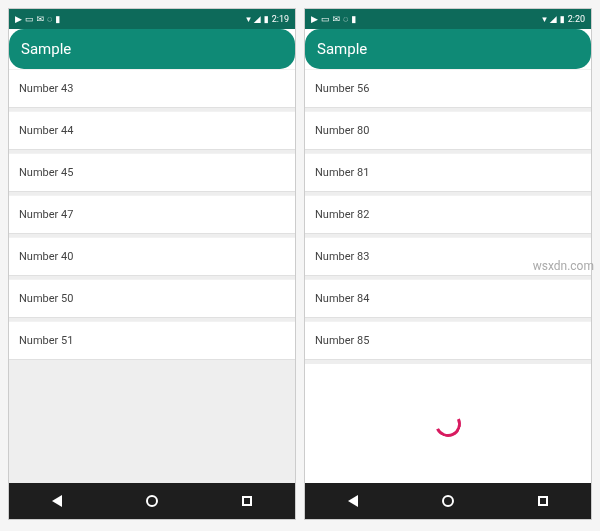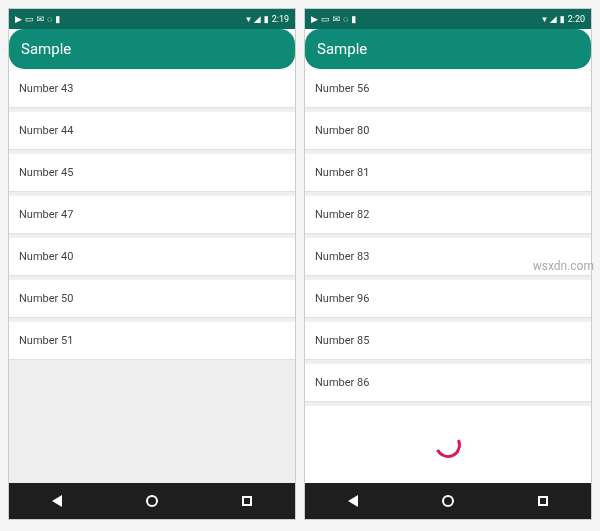--- a/index.html
+++ b/index.html
@@ -183,23 +183,22 @@
   </div>
   <div class="app-bar">
     <span>Sample</span>
   </div>
   <div class="list-wrap">
     <div class="list-item"><span>Number 56</span></div>
     <div class="list-item"><span>Number 80</span></div>
     <div class="list-item"><span>Number 81</span></div>
     <div class="list-item"><span>Number 82</span></div>
     <div class="list-item"><span>Number 83</span></div>
-    <div class="list-item"><span>Number 96</span></div>
+    <div class="list-item"><span>Number 84</span></div>
     <div class="list-item"><span>Number 85</span></div>
-    <div class="list-item"><span>Number 86</span></div>
     <div class="spinner-row">
       <div class="spinner"></div>
     </div>
   </div>
   <div class="nav-bar">
     <div class="nav-btn">
         <div class="nav-tri"></div>
       </div>
     <div class="nav-btn">
         <div class="nav-circ"></div>

